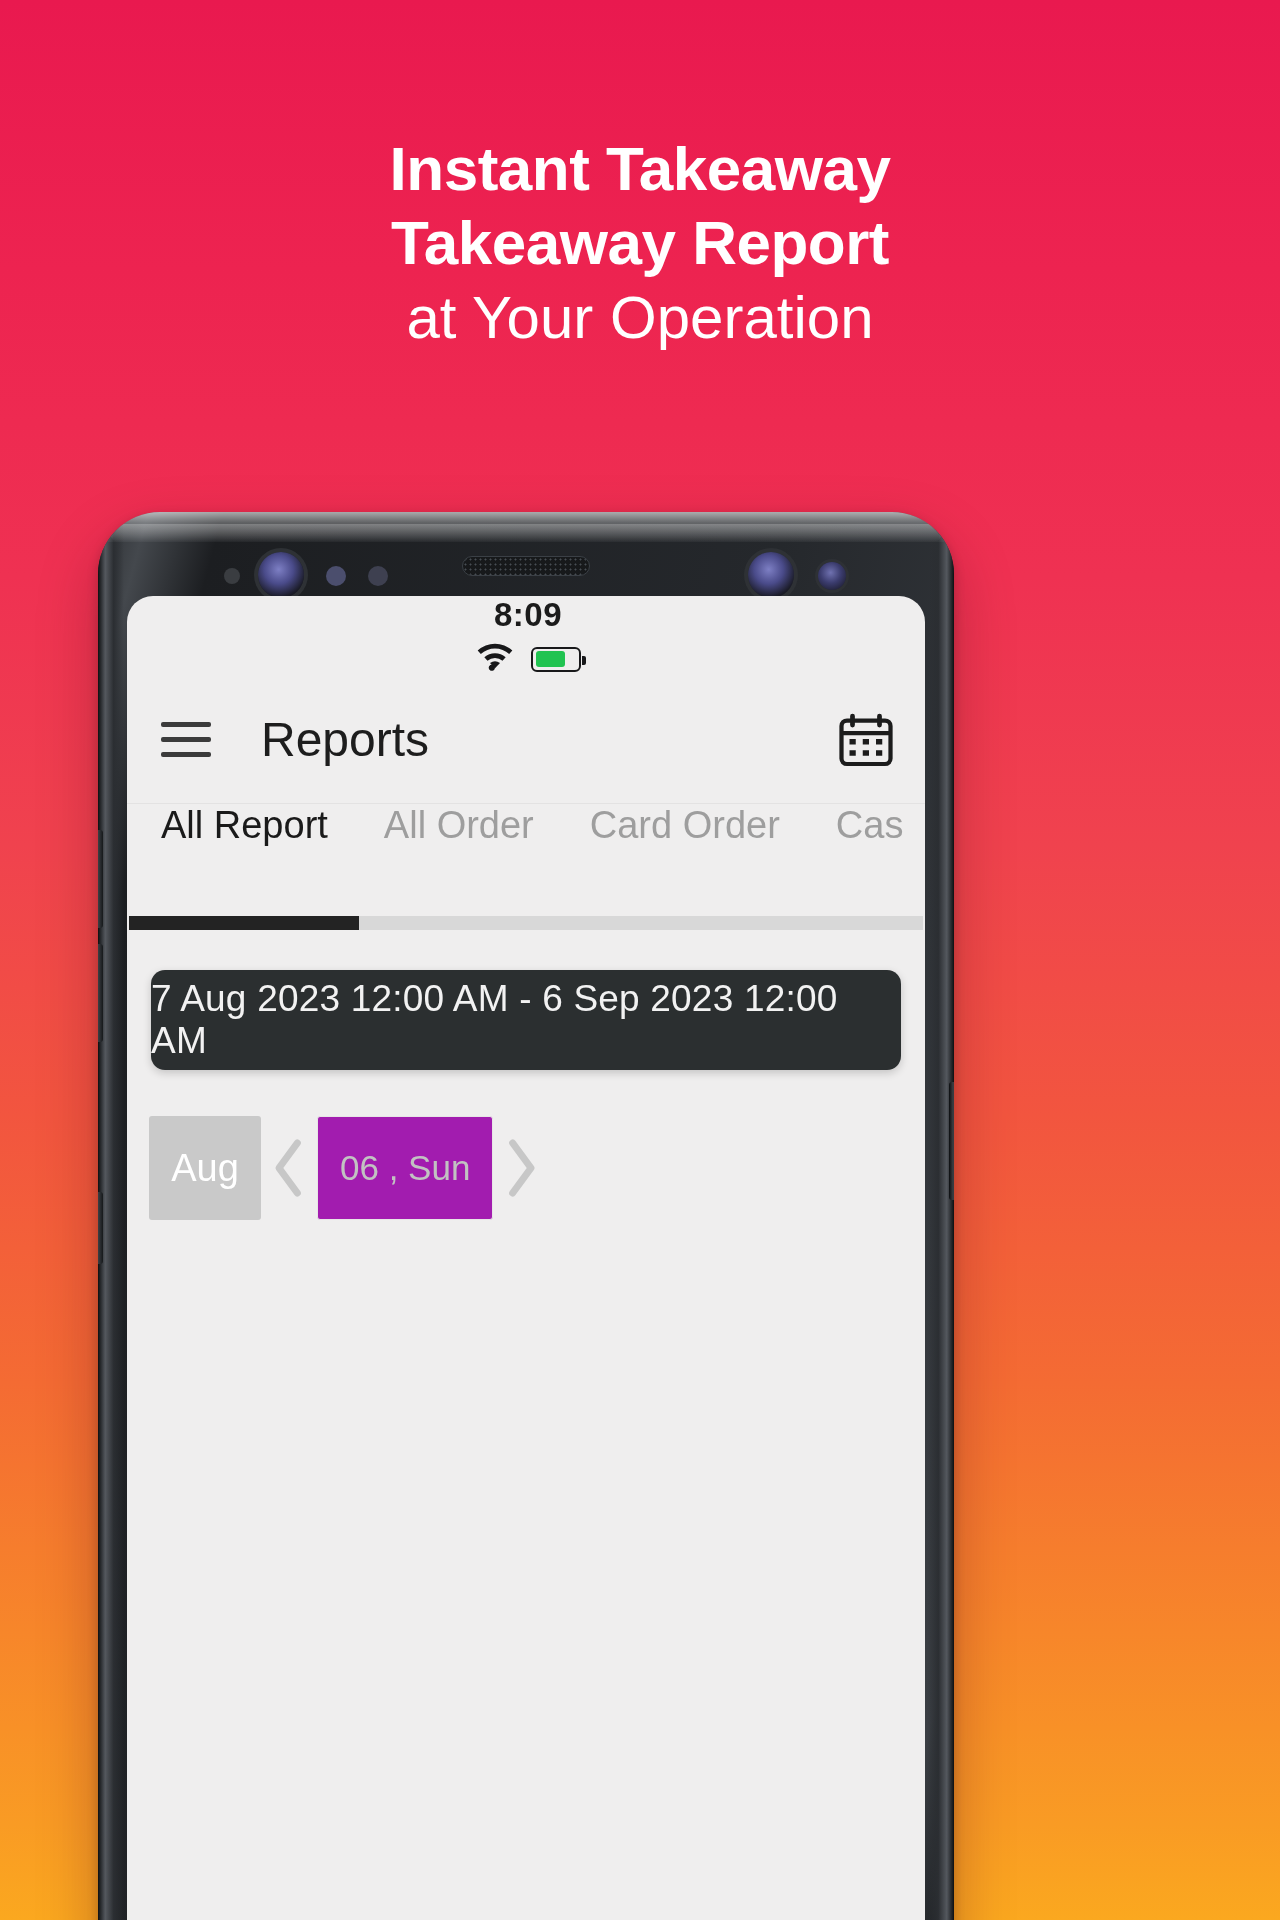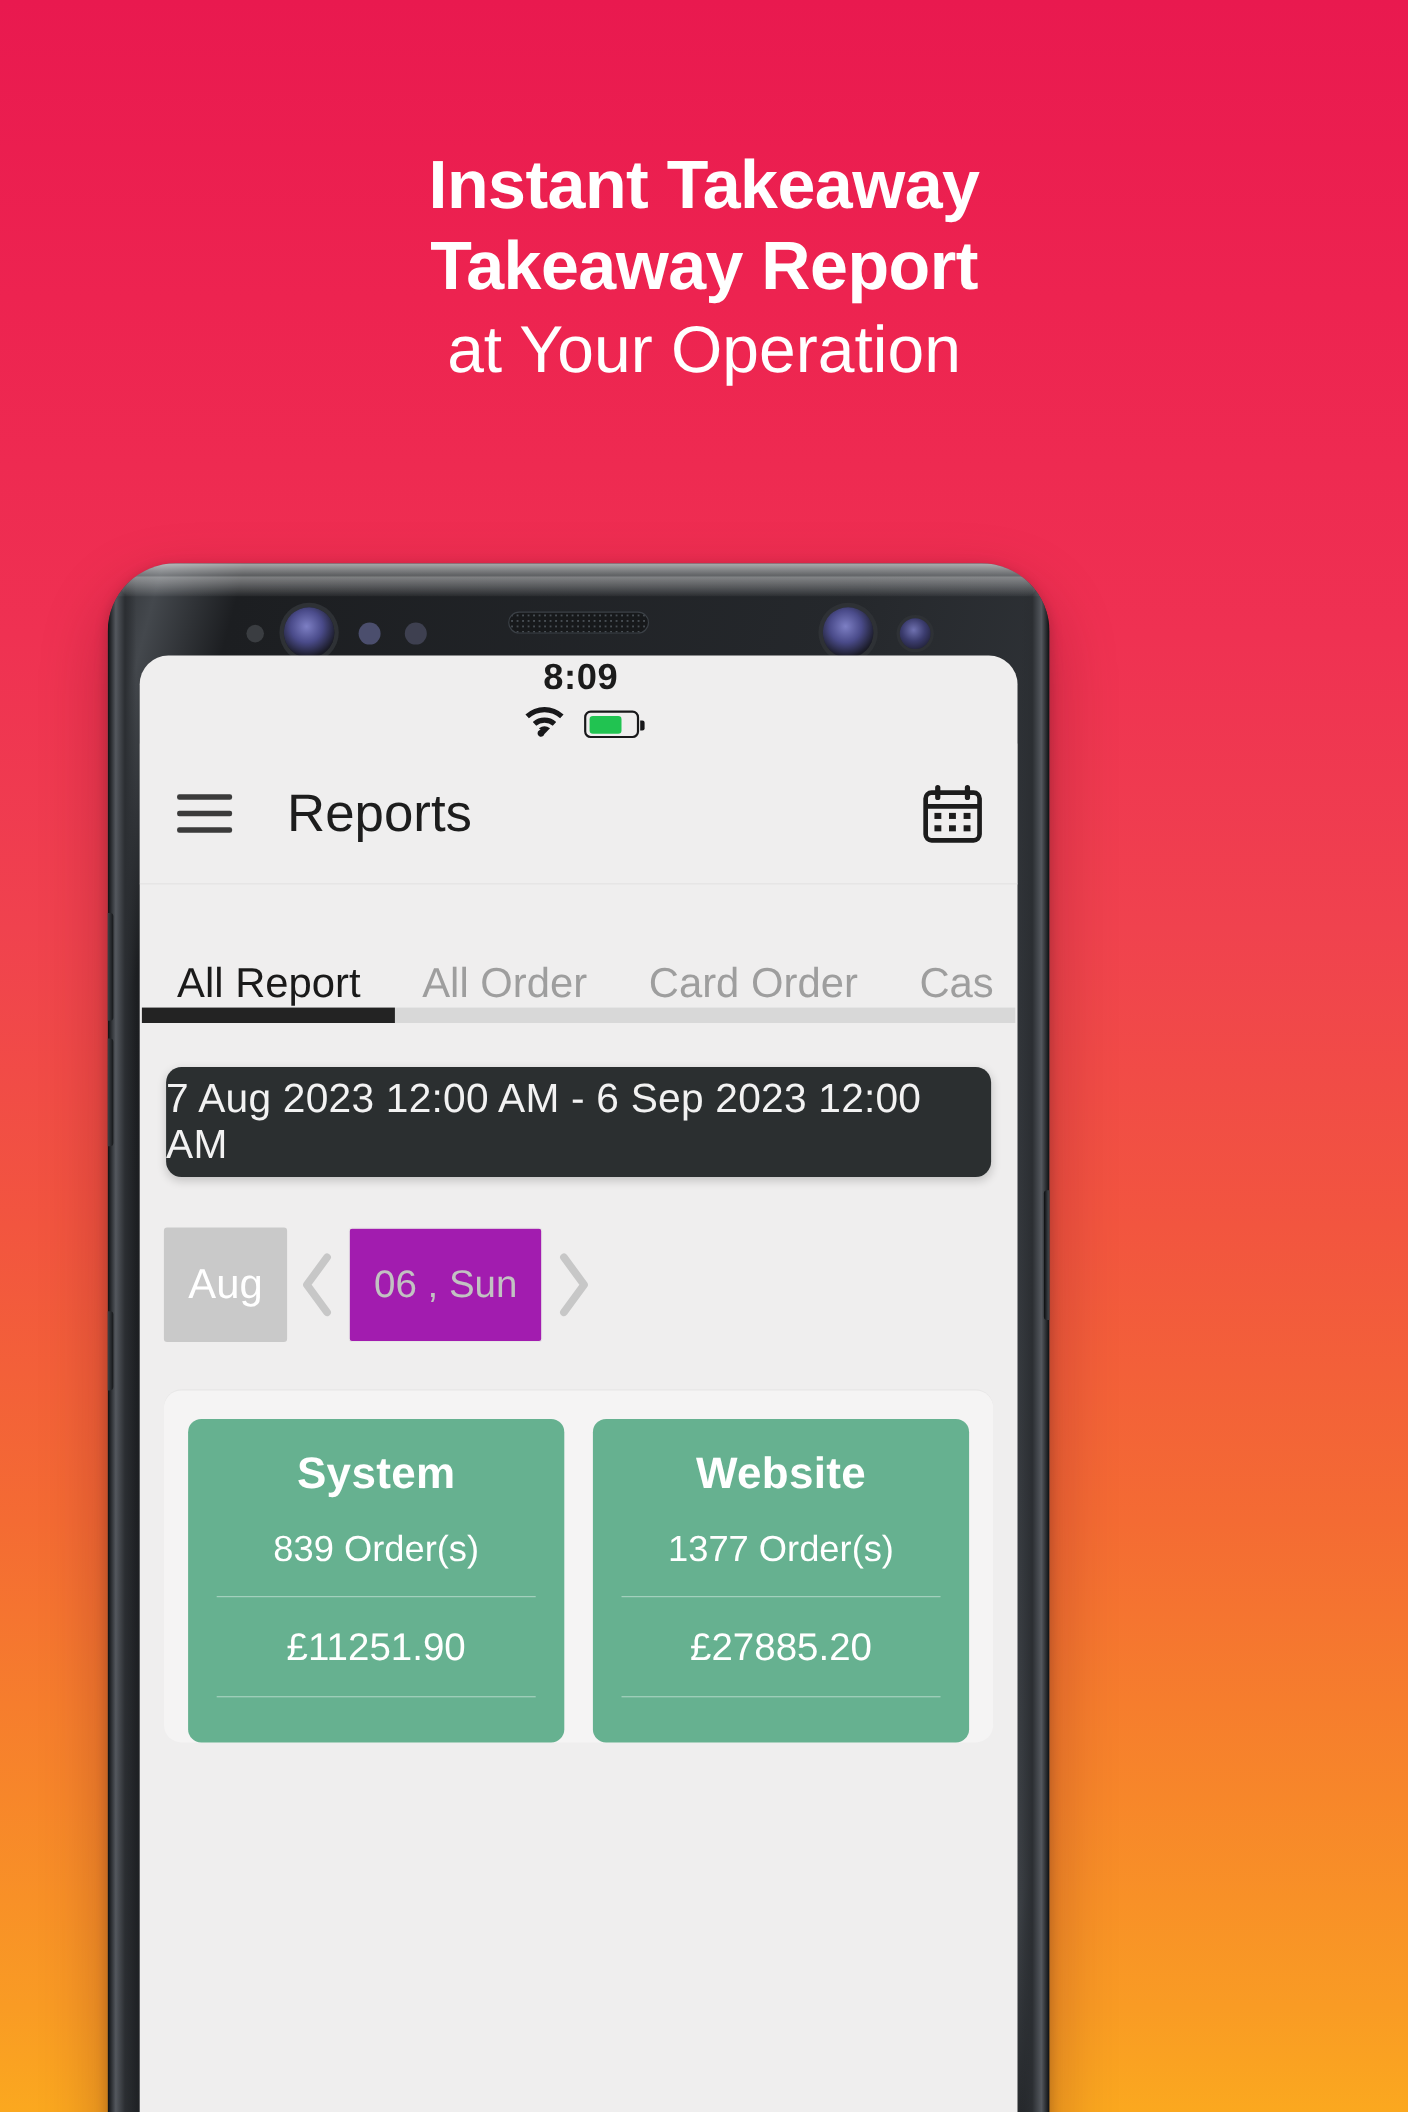--- a/index.html
+++ b/index.html
@@ -148,21 +148,21 @@
   .hamburger span { display:block; height:5px; background:#3b3b3b; border-radius:2px; }
   .appbar-title {
     margin-left:50px;
     font-size:48px; color:#1d1d1d; font-weight:400; letter-spacing:0px;
   }
   .appbar-spacer { flex:1; }
   .cal-icon { width:62px; height:60px; position:relative; cursor:pointer; }
 
   
   .tabs {
-    display:flex; align-items:flex-end;
+    display:flex; align-items:flex-start;
     height:112px;
     padding-left:34px;
     gap:56px;
     overflow:hidden;
     white-space:nowrap;
   }
   .tab { font-size:38px; color:#9e9e9e; }
   .tab.active { color:#1a1a1a; }
 
   .tabindicator { height:14px; background:#d8d8d8; margin:0 2px; position:relative; }
@@ -325,31 +325,15 @@
         </svg>
       </div>
       <div class="day-chip">06 , Sun</div>
       <div class="arrow">
         <svg width="40" height="64" viewBox="0 0 24 38">
           <path d="M7 4 L18 19 L7 34" fill="none" stroke="#c7c7c7" stroke-width="4.2" stroke-linecap="round" stroke-linejoin="round"></path>
         </svg>
       </div>
     </div>
 
-    <div class="cards-wrap">
-      <div class="card">
-        <div class="card-title">System</div>
-        <div class="card-sub">839 Order(s)</div>
-        <div class="card-div"></div>
-        <div class="card-amt">£11251.90</div>
-        <div class="card-div"></div>
-      </div>
-      <div class="card">
-        <div class="card-title">Website</div>
-        <div class="card-sub">1377 Order(s)</div>
-        <div class="card-div"></div>
-        <div class="card-amt">£27885.20</div>
-        <div class="card-div"></div>
-      </div>
-    </div>
 
   </div>
 </div>
 
 </body></html>

